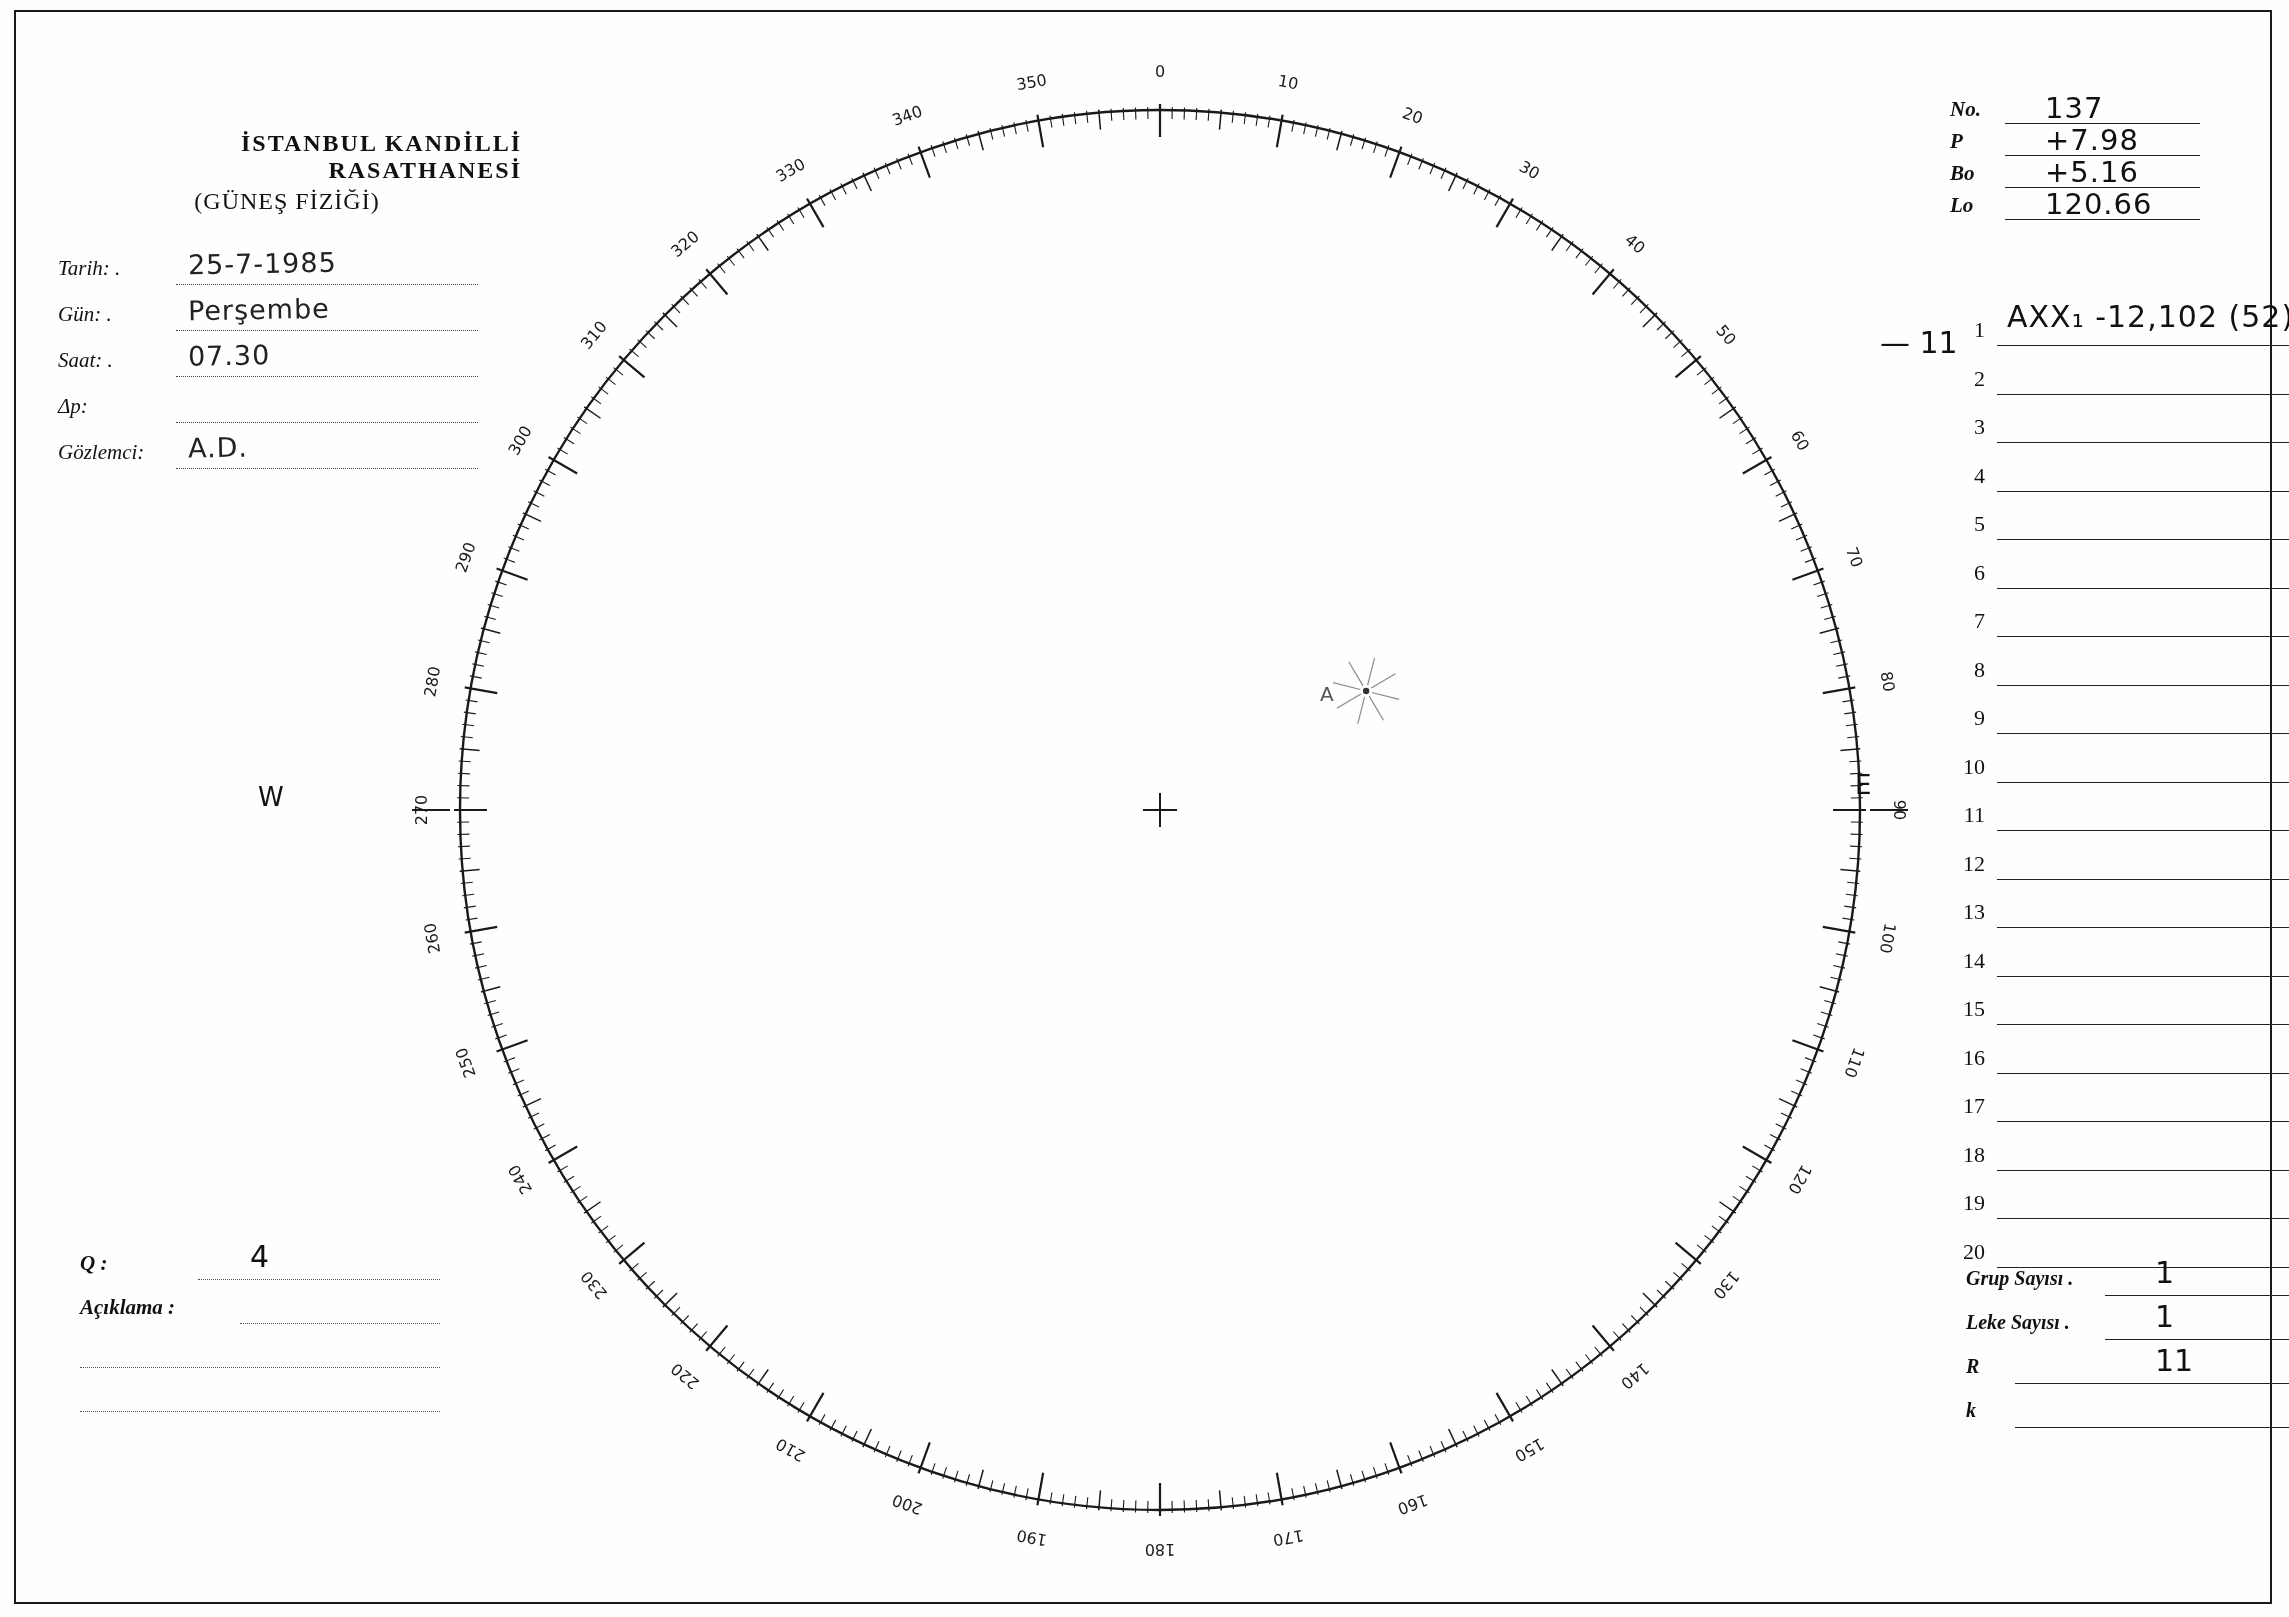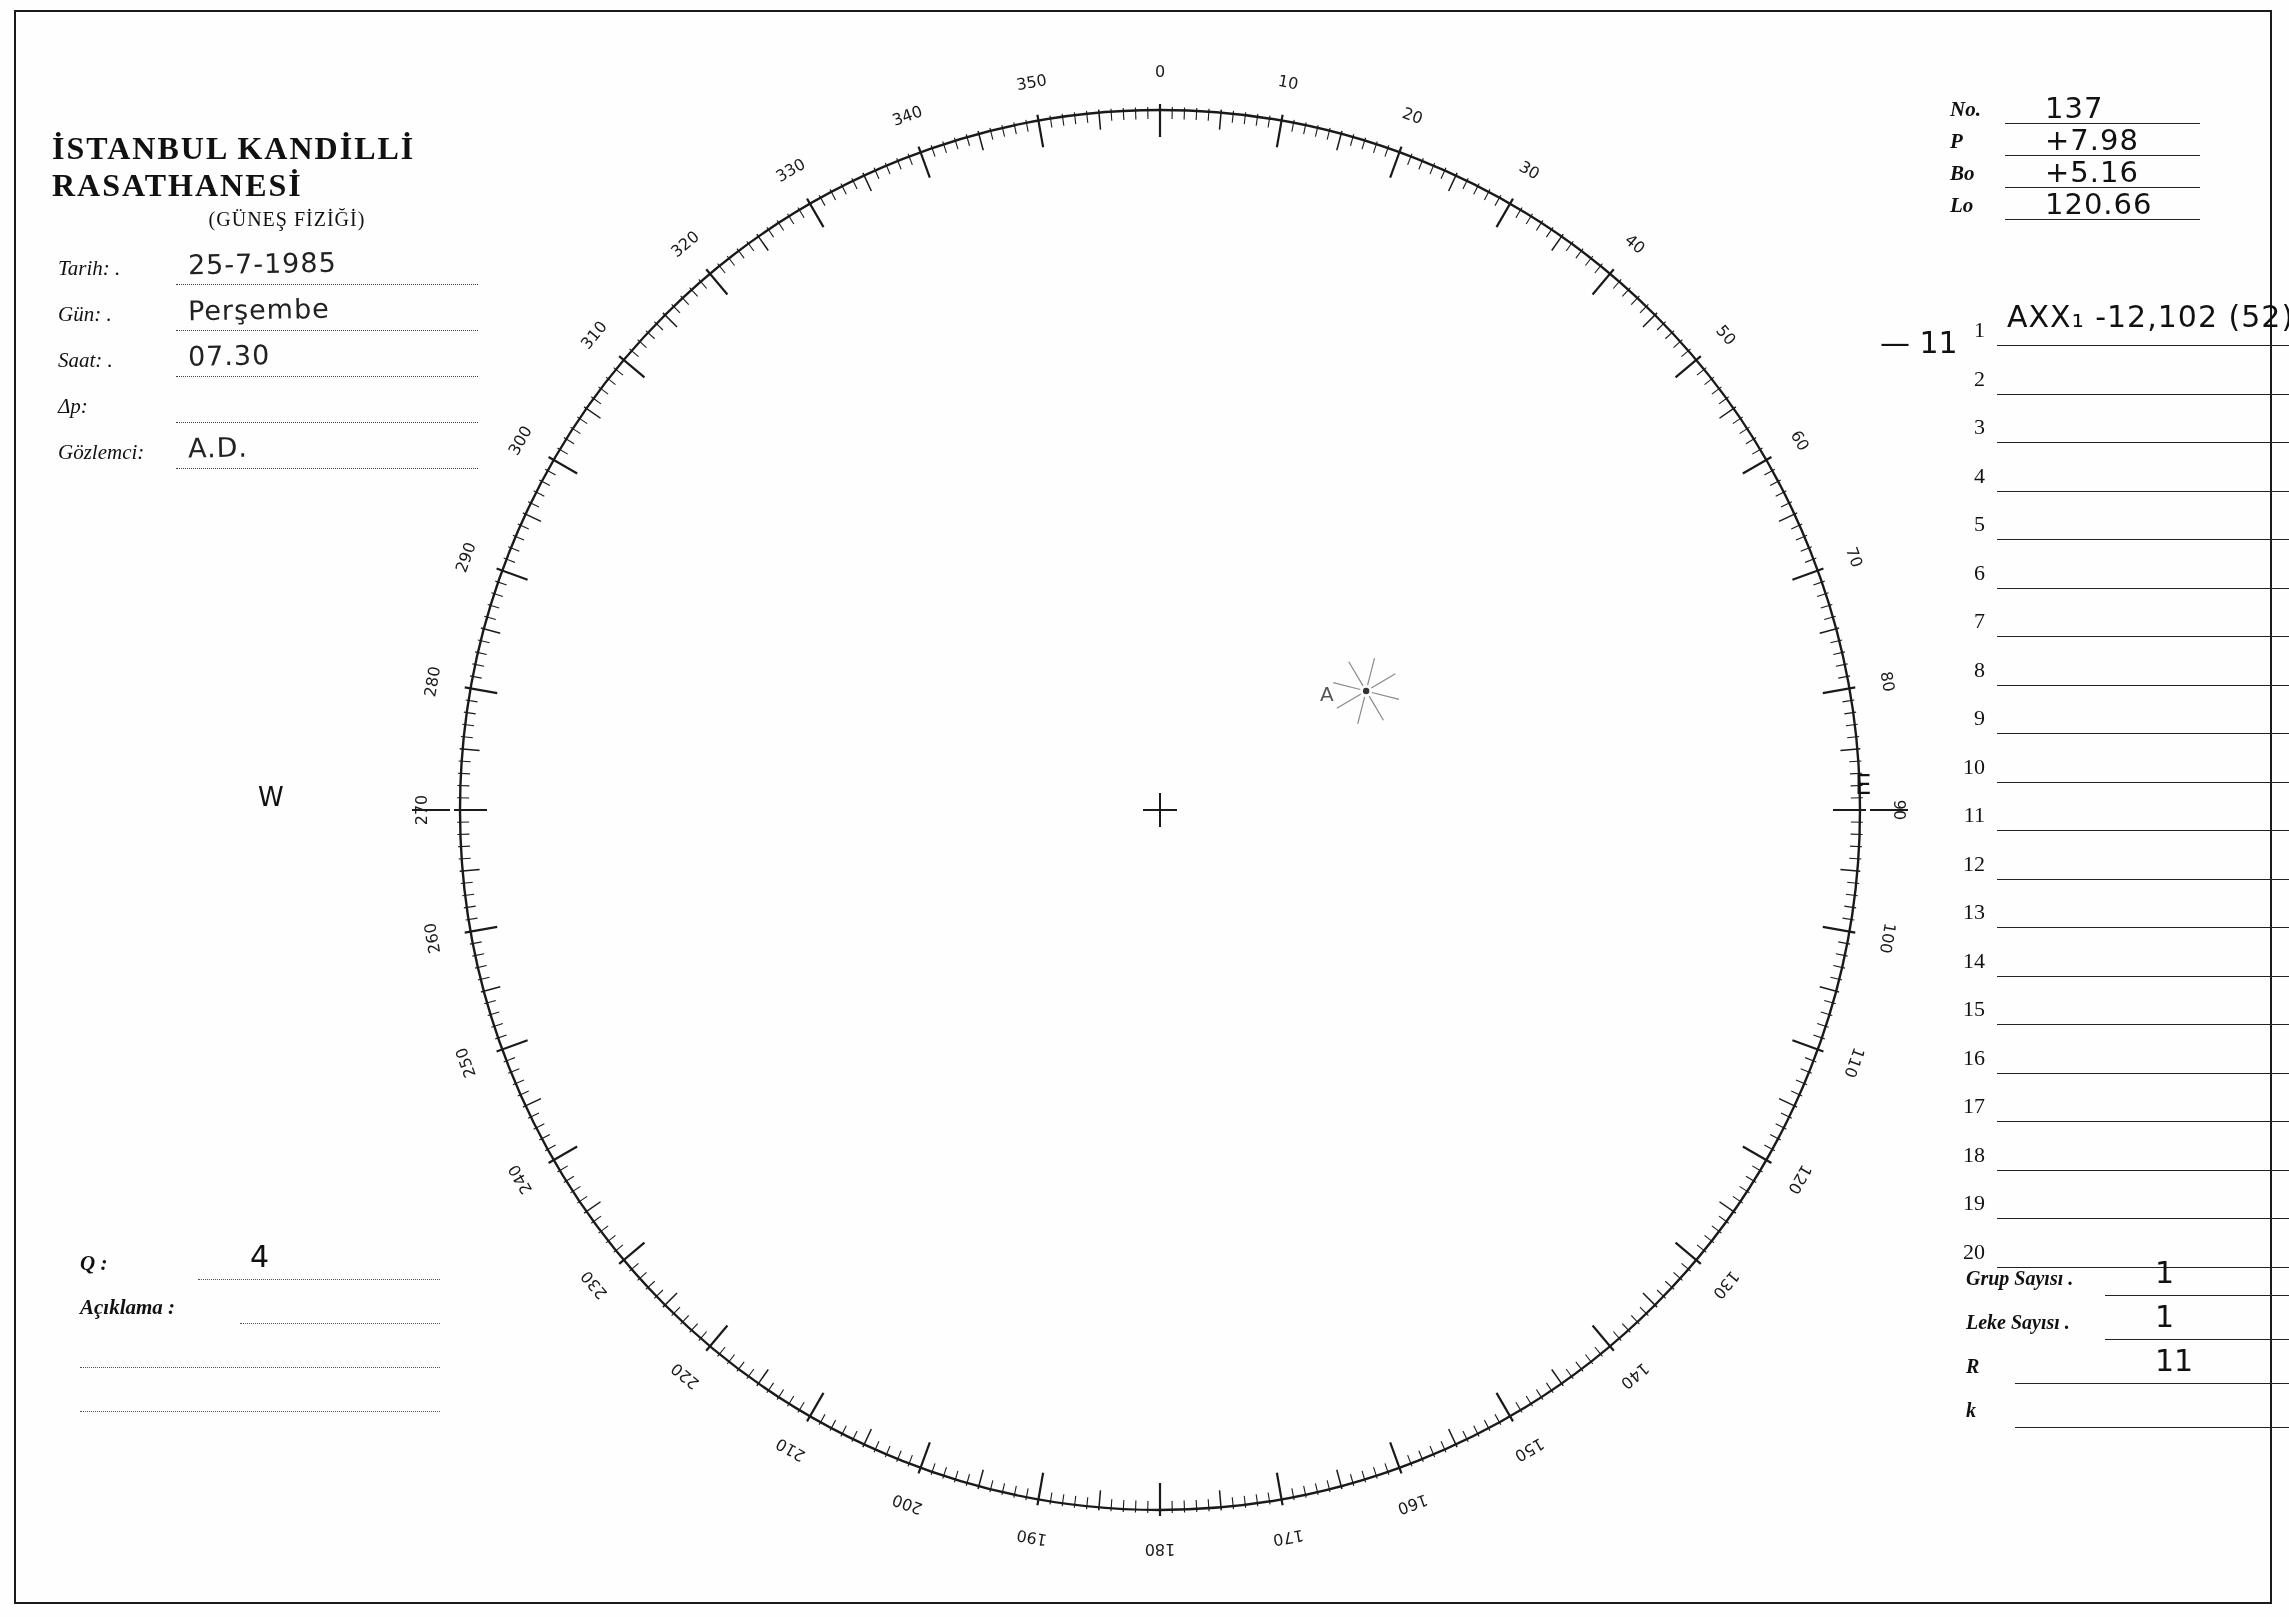--- a/index.html
+++ b/index.html
@@ -12,25 +12,25 @@
     position:absolute;left:14px;top:10px;width:2258px;height:1594px;
     border:2px solid #1a1a1a;box-sizing:border-box;
   }
 
   
   .obs{
     position:absolute;left:52px;top:130px;width:470px;
   }
   .obs .l1{
     font-family:"Liberation Serif", serif;
-    font-weight:bold;letter-spacing:2px;font-size:32px;text-align:left;
+    font-weight:bold;letter-spacing:2px;font-size:24px;text-align:right;
   }
   .obs .l2{
     font-family:"Liberation Serif", serif;
-    font-size:20px;text-align:center;margin-top:4px;letter-spacing:1px;
+    font-size:24px;text-align:center;margin-top:4px;letter-spacing:1px;
   }
 
   
   .formblock{position:absolute;left:58px;top:248px;width:420px;}
   .frow{position:relative;height:46px;}
   .flabel{
     position:absolute;left:0;top:8px;
     font-style:italic;font-weight:normal;font-size:21px;
     font-family:"Liberation Serif", serif;
   }

